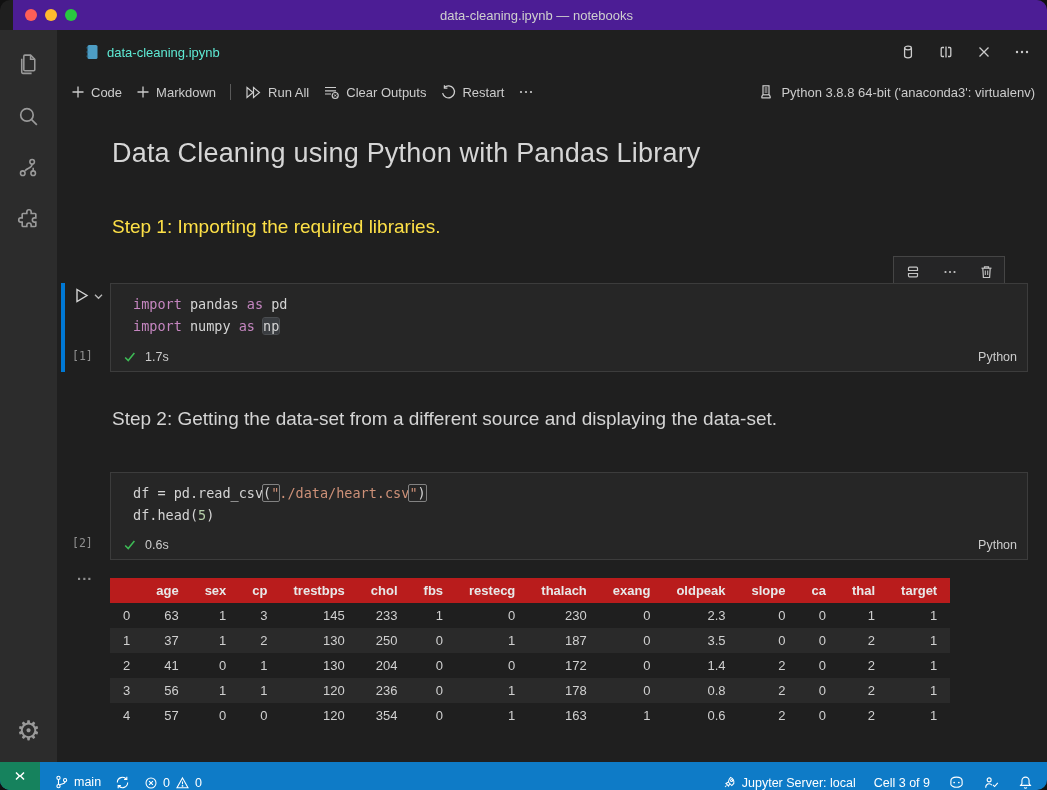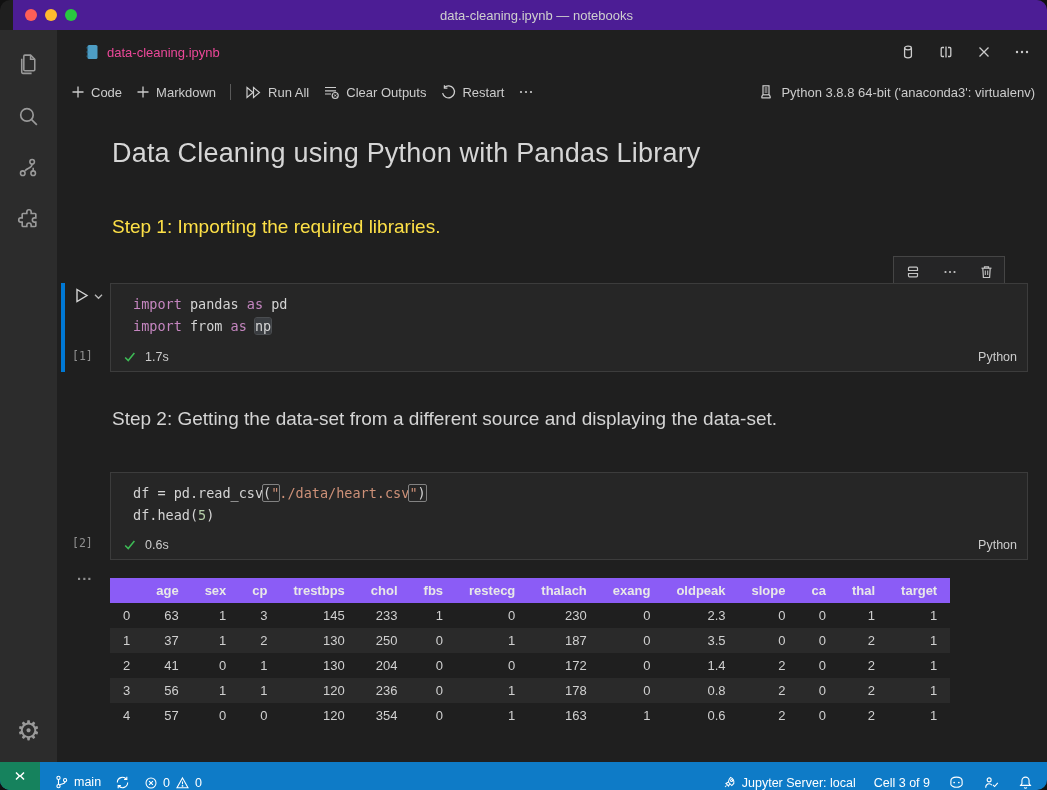--- a/index.html
+++ b/index.html
@@ -19,21 +19,21 @@
   .win-title{width:100%;text-align:center;font-size:13px;color:#cfcfcf;}
   
   .activitybar{position:absolute;left:0;top:30px;width:57px;height:732px;background:#2c2c2c;display:flex;flex-direction:column;align-items:center;}
   .ab-icon{width:57px;height:52px;display:flex;align-items:center;justify-content:center;color:#9a9a9a;cursor:pointer;}
   .ab-icon:first-child{margin-top:8px;}
   .ab-bottom{margin-top:auto;margin-bottom:6px;}
   .gear-glyph{font-size:27px;line-height:1;color:#9a9a9a;font-family:"DejaVu Sans",sans-serif;}
   
   .editor{position:absolute;left:57px;top:30px;width:990px;height:732px;background:#1f1f1f;}
   .tabbar{position:absolute;left:0;top:0;width:100%;height:44px;display:flex;align-items:center;}
-  .tab{display:flex;align-items:center;gap:8px;margin-left:28px;color:#ec4899;font-size:13px;cursor:pointer;}
+  .tab{display:flex;align-items:center;gap:8px;margin-left:28px;color:#5eead4;font-size:13px;cursor:pointer;}
   .editor-actions{position:absolute;right:14px;top:0;height:44px;display:flex;align-items:center;gap:16px;color:#cccccc;}
   .editor-actions .icon-btn{display:flex;align-items:center;justify-content:center;width:22px;height:22px;cursor:pointer;}
   
   .nbtoolbar{position:absolute;left:0;top:44px;width:100%;height:36px;display:flex;align-items:center;font-size:13px;color:#cccccc;}
   .nb-btn{display:flex;align-items:center;gap:6px;margin-left:14px;cursor:pointer;white-space:nowrap;}
   .nb-sep{width:1px;height:16px;background:#5a5a5a;margin-left:14px;}
   .kernel{margin-left:auto;margin-right:12px;display:flex;align-items:center;gap:7px;cursor:pointer;white-space:nowrap;}
   
   .md-h1{position:absolute;left:55px;top:108px;font-size:27px;font-weight:500;color:#d6d6d6;letter-spacing:.2px;}
   .md-h2a{position:absolute;left:55px;top:186px;font-size:19px;font-weight:400;color:#fde047;}
@@ -53,21 +53,21 @@
   .bracket-box{outline:1px solid #828282;border-radius:1px;}
   .cell-footer{position:absolute;left:12px;right:10px;bottom:3px;height:22px;display:flex;align-items:center;font-size:12.5px;color:#cccccc;}
   .cell-footer .time{margin-left:8px;}
   .cell-footer .lang{margin-left:auto;cursor:pointer;}
   .exec-count{position:absolute;font-family:"DejaVu Sans Mono","Liberation Mono",monospace;font-size:11.5px;color:#8f8f8f;}
   .ec1{left:15px;top:319px;} .ec2{left:15px;top:506px;}
   
   .out-ellipsis{position:absolute;left:20px;top:536px;color:#8f8f8f;font-size:15px;font-weight:bold;letter-spacing:1px;cursor:pointer;}
   .out-table-wrap{position:absolute;left:53px;top:548px;}
   table.df{border-collapse:collapse;font-size:13px;color:#d0d0d0;}
-  table.df th{background:#8b5cf6;color:#e8e8e8;font-weight:bold;padding:5px 13px;text-align:right;}
+  table.df th{background:#b91c1c;color:#e8e8e8;font-weight:bold;padding:5px 13px;text-align:right;}
   table.df td{padding:5px 13px;text-align:right;}
   table.df tbody tr:nth-child(even){background:#2a2a2a;}
   
   .statusbar{position:absolute;left:0;bottom:0;width:100%;height:28px;background:var(--status-blue);display:flex;align-items:flex-end;color:#ffffff;font-size:12.5px;}
   .remote{width:40px;height:28px;background:var(--remote-green);display:flex;align-items:center;justify-content:center;cursor:pointer;flex:0 0 auto;}
   .sb-item{display:flex;align-items:center;gap:5px;margin-left:14px;cursor:pointer;white-space:nowrap;}
   .sb-right{margin-left:auto;display:flex;align-items:center;gap:18px;margin-right:14px;}
   .sb-right .sb-item{margin-left:0;margin-top:15px;}
   svg{display:block;}
 </style>
@@ -247,21 +247,21 @@
       </svg>
     </div>
     <div class="run-chevron">
       <svg width="11" height="11" viewBox="0 0 11 11" fill="none" stroke="currentColor" stroke-width="1.3">
         <path d="M2 3.8l3.5 3.5L9 3.8"></path>
       </svg>
     </div>
     <div class="cellbox cell1">
       <div class="code">
           <div><span class="tok-kw">import</span><span class="tok-pl"> pandas </span><span class="tok-kw">as</span><span class="tok-pl"> pd</span></div>
-          <div><span class="tok-kw">import</span><span class="tok-pl"> from </span><span class="tok-kw">as</span><span class="tok-pl"> </span><span class="tok-pl tok-hl">np</span></div>
+          <div><span class="tok-kw">import</span><span class="tok-pl"> numpy </span><span class="tok-kw">as</span><span class="tok-pl"> </span><span class="tok-pl tok-hl">np</span></div>
         </div>
       <div class="cell-footer">
         <svg width="14" height="14" viewBox="0 0 16 16" fill="none" stroke="var(--check)" stroke-width="1.8">
             <path d="M2.5 8.5l3.5 3.5 7-8.5"></path>
           </svg>
         <span class="time">1.7s</span>
         <span class="lang">Python</span>
       </div>
     </div>
     <div class="exec-count ec1">[1]</div>

